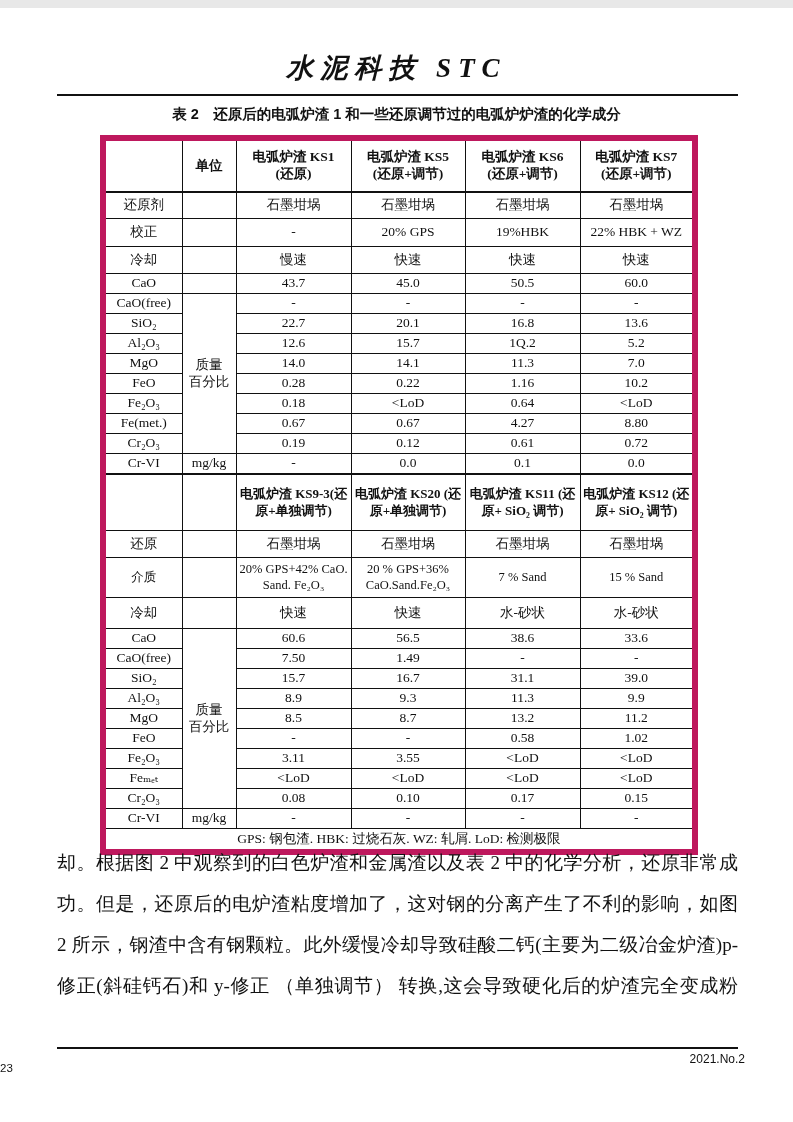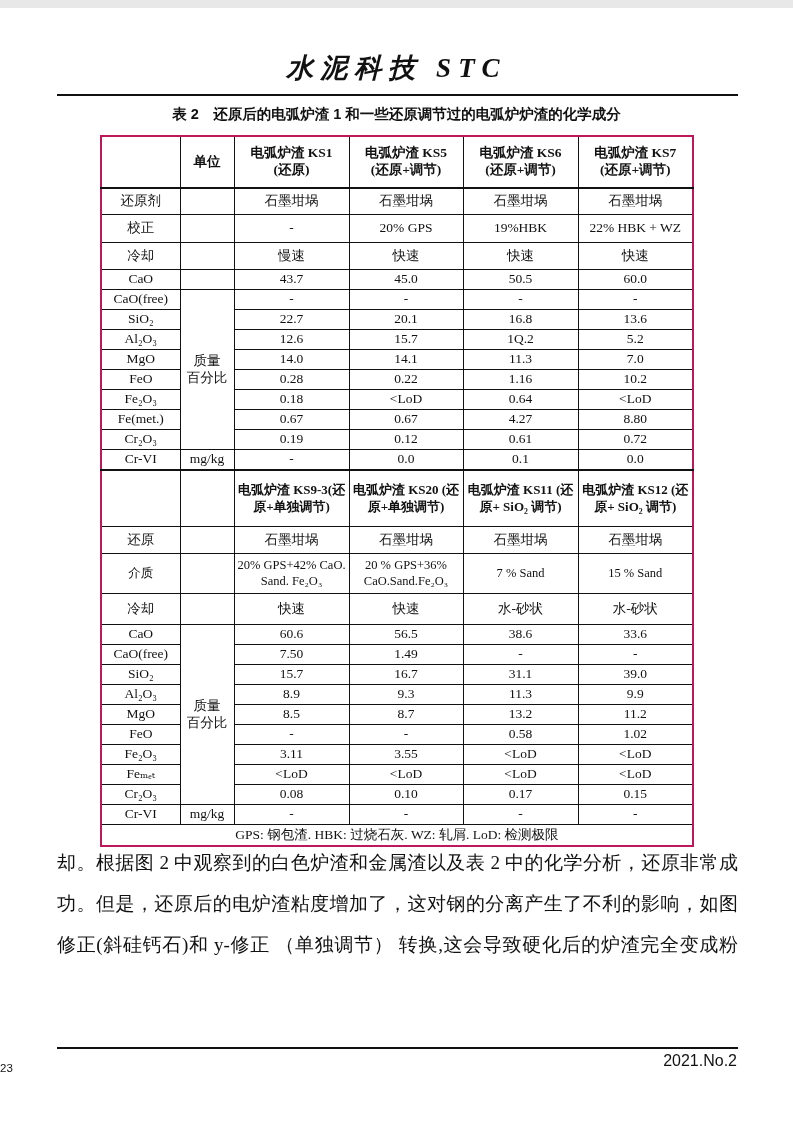--- a/index.html
+++ b/index.html
@@ -5,40 +5,40 @@
   html,body{margin:0;padding:0;background:#e8e8e8;}
   .page{position:relative;width:793px;height:1122px;background:#ffffff;color:#111;
         font-family:"Liberation Serif","DejaVu Serif",serif;margin:8px auto;overflow:hidden;}
   .jtitle{position:absolute;top:42px;left:0;width:100%;text-align:center;
           font-size:27px;font-weight:bold;font-style:italic;letter-spacing:7px;}
   .hrule{position:absolute;left:57px;top:86px;width:681px;height:2px;background:#111;}
   .ttitle{position:absolute;top:97px;left:0;width:100%;text-align:center;
           font-size:14.5px;font-weight:bold;
           font-family:"Liberation Sans","DejaVu Sans",sans-serif;}
   table.tbl{position:absolute;left:100px;top:127px;width:592px;border-collapse:collapse;
-            table-layout:fixed;border:2px solid #be185d;
+            table-layout:fixed;border:6px solid #be185d;
             font-family:"Liberation Serif","DejaVu Serif","DejaVu Sans",serif;}
   .tbl td{border:1px solid #111;text-align:center;vertical-align:middle;
           font-size:13.5px;line-height:1.25;padding:0 2px;overflow:hidden;}
   .h1 td{height:50px;font-weight:bold;border-bottom:2px solid #111;}
   .s2h td{height:55px;border-top:2px solid #111;font-weight:bold;font-size:13px;}
   .r25 td{height:25px;} .r27 td{height:27px;} .r26 td{height:26px;}
   .r19 td{height:19px;} .r39 td{height:39px;font-size:12.5px;} .r30 td{height:30px;}
   .leftcell{text-align:left;padding-left:3px;}
   .massmid{text-align:left;padding-left:3px;vertical-align:middle;}
   .masstop{text-align:left;padding-left:3px;vertical-align:top;padding-top:20px;}
   .fnote{text-align:left;padding:5px 4px;font-size:13px;height:20px;}
   .para{position:absolute;left:57px;top:834px;width:681px;}
   .bline{height:41px;line-height:41px;font-size:19px;text-align:justify;
          text-align-last:justify;overflow:hidden;}
   .bline.first{text-indent:39px;}
   .frule{position:absolute;left:57px;top:1039px;width:681px;height:2px;background:#111;}
   .fpage{position:absolute;top:1054px;left:0;width:100%;text-align:left;font-size:11.5px;
          font-family:"Liberation Sans","DejaVu Sans",sans-serif;}
-  .fissue{position:absolute;top:1044px;right:56px;font-size:16px;
+  .fissue{position:absolute;top:1044px;right:48px;font-size:12px;
           font-family:"Liberation Sans","DejaVu Sans",sans-serif;}
 </style>
 </head>
 <body>
 
 <div class="page">
 
   <div class="jtitle">水泥科技 STC</div>
   <div class="hrule"></div>
   <div class="ttitle">表 2　还原后的电弧炉渣 1 和一些还原调节过的电弧炉炉渣的化学成分</div>
@@ -287,20 +287,21 @@
 
       <tr>
         <td class="fnote" colspan="6">GPS: 钢包渣. HBK: 过烧石灰. WZ: 轧屑. LoD: 检测极限</td>
       </tr>
     </tbody>
   </table>
 
   <div class="para">
     <div class="bline">却。根据图 2 中观察到的白色炉渣和金属渣以及表 2 中的化学分析，还原非常成</div>
     <div class="bline">功。但是，还原后的电炉渣粘度增加了，这对钢的分离产生了不利的影响，如图</div>
+    <div class="bline">2 所示，钢渣中含有钢颗粒。此外缓慢冷却导致硅酸二钙(主要为二级冶金炉渣)p-</div>
     <div class="bline">修正(斜硅钙石)和 y-修正 （单独调节） 转换,这会导致硬化后的炉渣完全变成粉</div>
   </div>
 
   <div class="frule"></div>
   <div class="fpage">23</div>
   <div class="fissue">2021.No.2</div>
 
 </div>
 
 </body></html>

